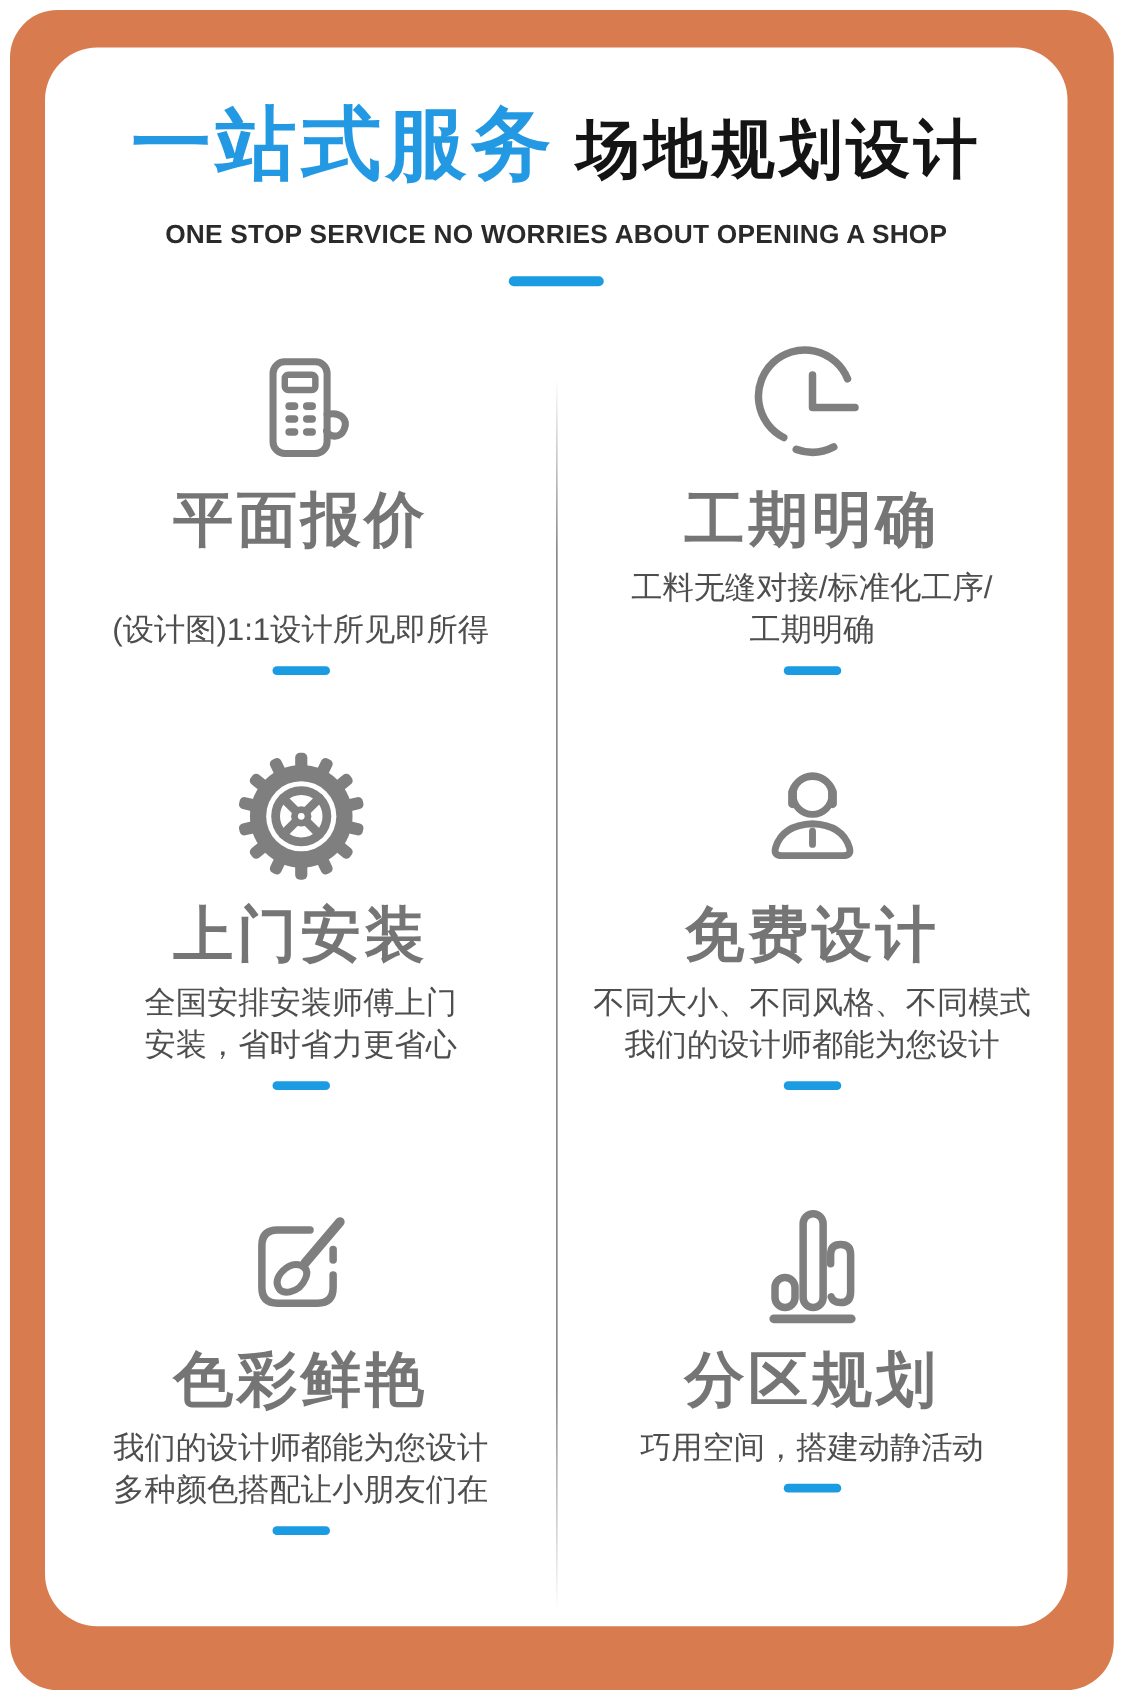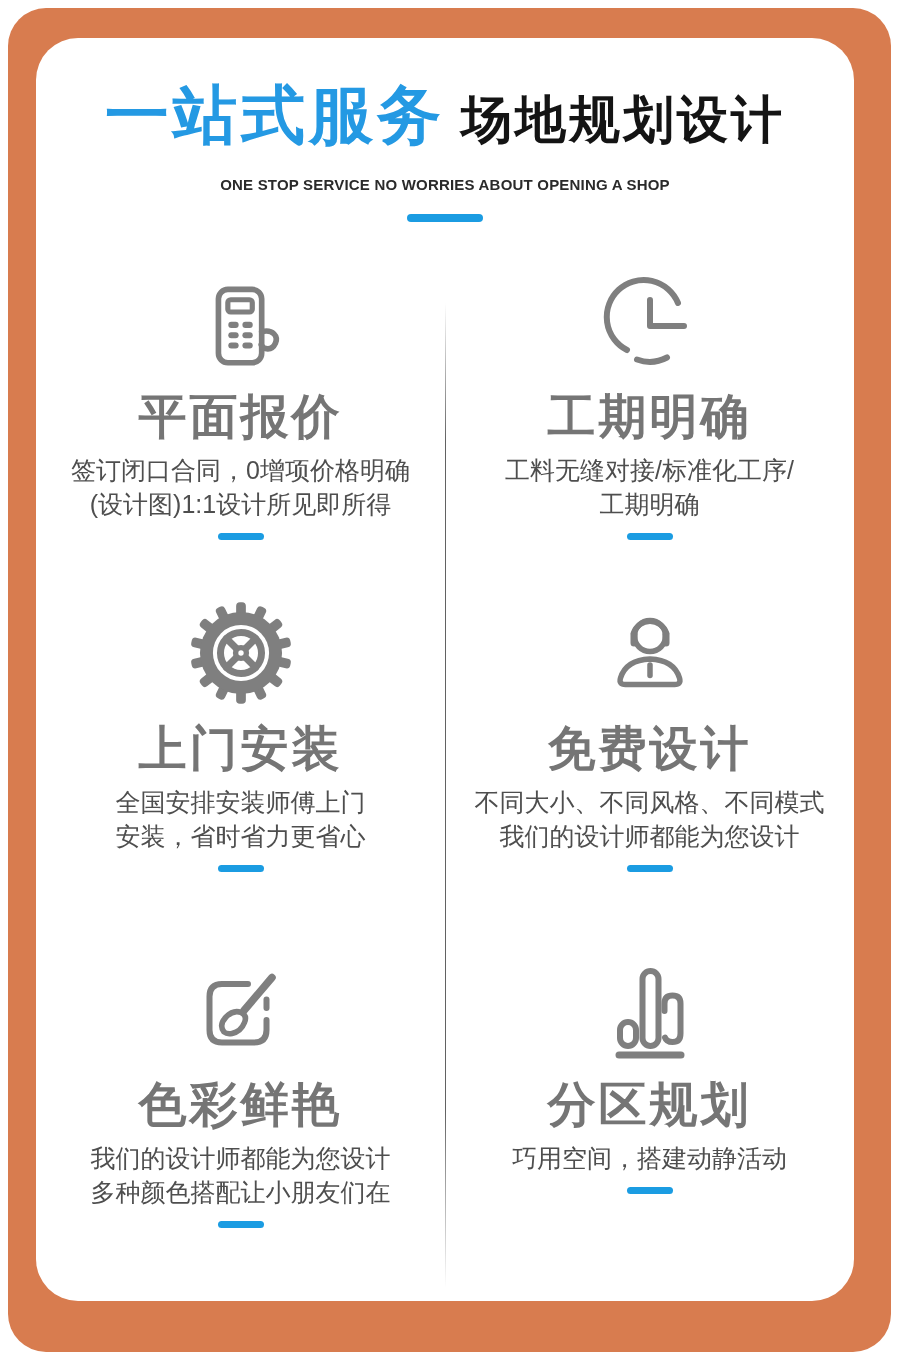--- a/index.html
+++ b/index.html
@@ -19,21 +19,21 @@
   .header{position:relative;text-align:center;padding-top:34px;white-space:nowrap;}
   .title-blue{
     display:inline-block;font-size:64px;font-weight:bold;color:#2499e3;
     letter-spacing:4px;vertical-align:baseline;
   }
   .title-black{
     display:inline-block;font-size:51px;font-weight:bold;color:#141414;
     letter-spacing:3px;margin-left:16px;vertical-align:baseline;
   }
   .subtitle{
-    margin-top:17px;font-size:15px;font-weight:bold;color:#2a2a2a;letter-spacing:0.2px;
+    margin-top:17px;font-size:21px;font-weight:bold;color:#2a2a2a;letter-spacing:0.2px;
   }
   .accent-bar{
     width:76px;height:8px;border-radius:4px;background:#1b9ce2;margin:21px auto 0 auto;
   }
   
   .features{
     position:absolute;left:0;top:225px;width:818px;
     display:grid;grid-template-columns:1fr 1fr;grid-template-rows:332px 356px auto;
   }
   .v-divider{
@@ -78,21 +78,21 @@
             <rect class="fl" x="51.5" y="44.5" width="11" height="6.5" rx="3.2"></rect>
             <rect class="fl" x="36.5" y="55.5" width="11" height="6.5" rx="3.2"></rect>
             <rect class="fl" x="51.5" y="55.5" width="11" height="6.5" rx="3.2"></rect>
             <rect class="fl" x="36.5" y="66.5" width="11" height="6.5" rx="3.2"></rect>
             <rect class="fl" x="51.5" y="66.5" width="11" height="6.5" rx="3.2"></rect>
             <path class="st" d="M 72 55 C 84 52 90 60 86.5 67.5 C 83 75.5 74 74.5 71.5 69" stroke-width="6"></path>
           </svg>
         </div>
         <h2 class="f-title">平面报价</h2>
         <p class="f-desc">
-          <span>签订闭口合同，0增项价格明确</span><br>
+          <br>
           <span>(设计图)1:1设计所见即所得</span>
         </p>
         <div class="mini-bar"></div>
       </section>
 
       <section class="cell">
         <div class="icon-box">
           <svg class="ico" width="100" height="100" viewBox="0 0 100 100">
             <path class="st" d="M 78 28 A 37 37 0 1 0 27 75" stroke-width="6"></path>
             <path class="st" d="M 37 84.5 A 37 37 0 0 0 67 82.5" stroke-width="6"></path>

